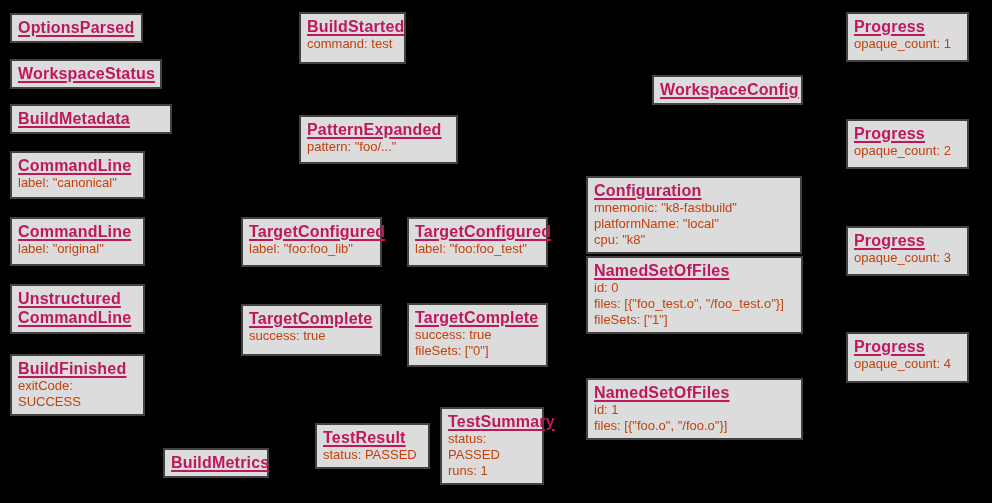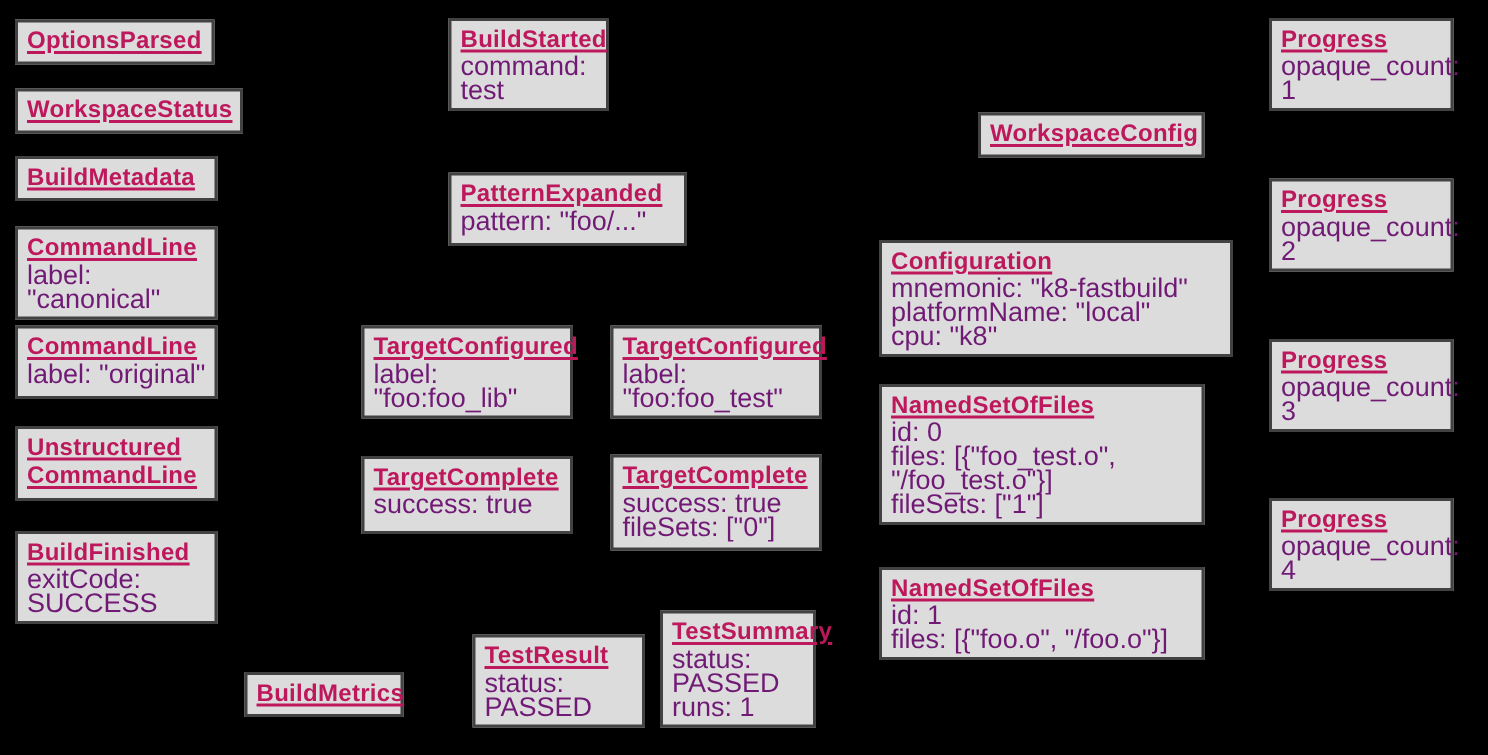--- a/index.html
+++ b/index.html
@@ -28,40 +28,40 @@
     font-weight: bold;
     line-height: 19px;
     letter-spacing: 0.2px;
     text-decoration: underline;
     text-decoration-thickness: 2px;
     text-underline-offset: 2px;
     white-space: pre-line;
     color: #be185d;
   }
   .event-details {
-    font-size: 18px;
+    font-size: 13px;
     line-height: 16px;
     white-space: pre-line;
-    color: #701a75;
+    color: #c2410c;
   }
 </style>
 </head>
 <body>
 
 <div class="canvas">
 
 <div class="event-box" style="left: 10px; top: 13px; width: 133px; min-height: 30px;">
       <div class="event-title">OptionsParsed</div>
 
     </div>
     <div class="event-box" style="left: 10px; top: 59px; width: 152px; min-height: 28px;">
       <div class="event-title">WorkspaceStatus</div>
 
     </div>
-    <div class="event-box" style="left: 10px; top: 104px; width: 135px; min-height: 29px;">
+    <div class="event-box" style="left: 10px; top: 104px; width: 162px; min-height: 29px;">
       <div class="event-title">BuildMetadata</div>
 
     </div>
     <div class="event-box" style="left: 10px; top: 151px; width: 135px; min-height: 48px;">
       <div class="event-title">CommandLine</div>
       <div class="event-details">label: "canonical"</div>
     </div>
     <div class="event-box" style="left: 10px; top: 217px; width: 135px; min-height: 49px;">
       <div class="event-title">CommandLine</div>
       <div class="event-details">label: "original"</div>
@@ -110,21 +110,21 @@
     </div>
     <div class="event-box" style="left: 407px; top: 303px; width: 141px; min-height: 64px;">
       <div class="event-title">TargetComplete</div>
       <div class="event-details">success: true
 fileSets: ["0"]</div>
     </div>
     <div class="event-box" style="left: 652px; top: 75px; width: 151px; min-height: 29px;">
       <div class="event-title">WorkspaceConfig</div>
 
     </div>
-    <div class="event-box" style="left: 586px; top: 160px; width: 236px; min-height: 75px;">
+    <div class="event-box" style="left: 586px; top: 176px; width: 216px; min-height: 75px;">
       <div class="event-title">Configuration</div>
       <div class="event-details">mnemonic: "k8-fastbuild"
 platformName: "local"
 cpu: "k8"</div>
     </div>
     <div class="event-box" style="left: 586px; top: 256px; width: 217px; min-height: 74px;">
       <div class="event-title">NamedSetOfFiles</div>
       <div class="event-details">id: 0
 files: [{"foo_test.o", "/foo_test.o"}]
 fileSets: ["1"]</div>

